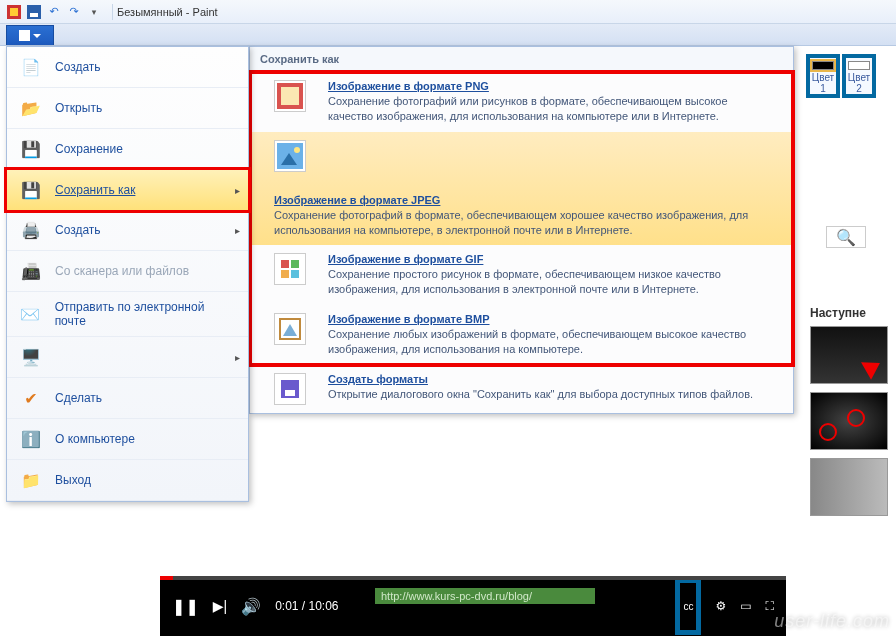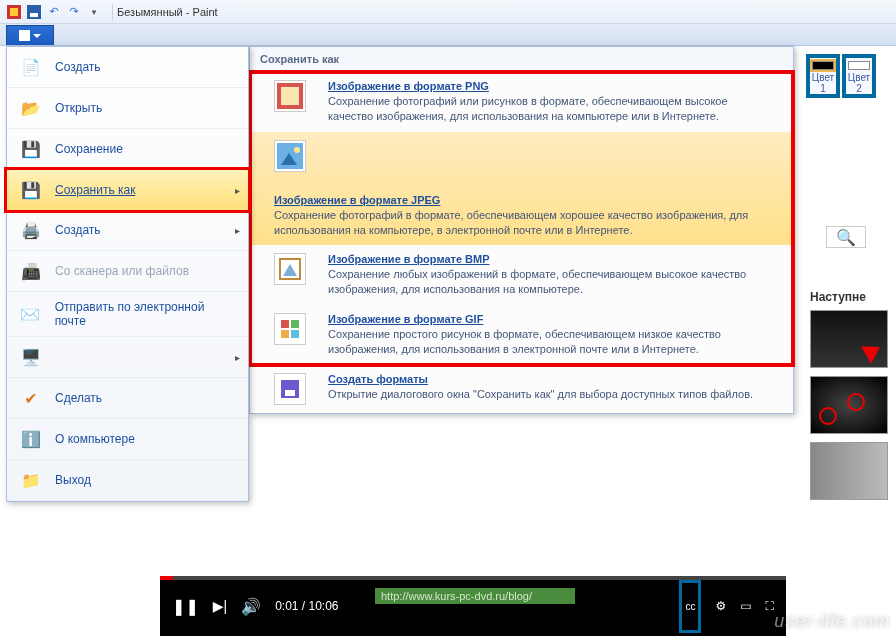--- a/index.html
+++ b/index.html
@@ -31,31 +31,31 @@
 
 .submenu { position:absolute; left:249px; top:46px; width:545px; background:#fcfcfd; border:1px solid #a9bfdf; box-shadow:2px 2px 6px rgba(0,0,0,.25); z-index:9; }
 .sub-hdr { padding:6px 10px; font-size:11px; font-weight:bold; color:#5a6b85; border-bottom:1px solid #e0e6ef; background:#f5f8fc; }
 .sub-item { display:flex; gap:22px; padding:8px 24px; font-size:11px; }
 .sub-item .icn { width:32px; height:32px; flex:none; border:1px solid #ccc; display:flex; align-items:center; justify-content:center; font-size:10px; background:#fff; }
 .sub-item .ttl { color:#1e4f9e; font-weight:bold; text-decoration:underline; margin-bottom:2px; }
 .sub-item .desc { color:#425678; line-height:1.35; }
 .sub-item.highlight { background:linear-gradient(#ffecc0,#ffe08a);flex-direction:column; }
 .red-outline { outline:4px solid #e00; outline-offset:-2px; }
 
-.right-col { position:absolute; right:4px; top:290px; width:82px; font-size:11px; color:#333; }
+.right-col { position:absolute; right:4px; top:306px; width:82px; font-size:11px; color:#333; }
 .right-col h4 { font-size:12px; font-weight:bold; margin-bottom:6px; }
 .thumb { width:78px; height:58px; background:#222; margin-bottom:8px; border:1px solid #999; position:relative; overflow:hidden; }
 .thumb .kbd { position:absolute; inset:0; background:linear-gradient(#111,#333); }
 .thumb .red-arrow { position:absolute; right:6px; bottom:6px; width:0; height:0; border-left:16px solid #e00; border-top:10px solid transparent; border-bottom:10px solid transparent; transform:rotate(-30deg); }
 .thumb .circ { position:absolute; width:18px; height:18px; border:2px solid #e00; border-radius:50%; }
 
 .video { position:absolute; left:160px; bottom:0; width:626px; height:60px; background:#000; display:flex; align-items:center; padding:0 12px; gap:14px; color:#fff; font-size:12px; }
 .video .pbar { position:absolute; left:0; top:0; right:0; height:4px; background:#444; }
 .video .pfill { height:100%; width:2%; background:#e00; }
-.video .url-ov { position:absolute; left:215px; top:12px; background:#4a8a3d; color:#cfe8c7; padding:2px 6px; font-size:11px; width:200px; overflow:hidden; }
+.video .url-ov { position:absolute; left:215px; top:12px; background:#4a8a3d; color:#cfe8c7; padding:2px 6px; font-size:11px; width:220px; overflow:hidden; }
 
 .watermark { position:absolute; right:6px; bottom:4px; font-size:18px; color:rgba(255,255,255,.5); font-style:italic; letter-spacing:1px; text-shadow:0 0 4px rgba(0,0,0,.3); }
 
 svg { display:block; }
 </style>
 </head>
 <body>
 
 <div class="titlebar">
   <div class="qat">
@@ -176,42 +176,42 @@
         </div>
       <div>
         <div class="ttl">Изображение в формате JPEG</div>
         <div class="desc">Сохранение фотографий в формате, обеспечивающем хорошее качество изображения, для использования на компьютере, в электронной почте или в Интернете.</div>
       </div>
     </div>
     <div class="sub-item">
       <div class="icn">
           <svg width="26" height="26">
             <rect width="26" height="26" fill="#fff"></rect>
-            <rect x="3" y="3" width="20" height="20" fill="none" stroke="#c08a3d" stroke-width="2"></rect>
-            <polygon points="6,20 13,8 20,20" fill="#7aaed6"></polygon>
-          </svg>
-        </div>
-      <div>
-        <div class="ttl">Изображение в формате BMP</div>
-        <div class="desc">Сохранение любых изображений в формате, обеспечивающем высокое качество изображения, для использования на компьютере.</div>
-      </div>
-    </div>
-    <div class="sub-item">
-      <div class="icn">
-          <svg width="26" height="26">
-            <rect width="26" height="26" fill="#fff"></rect>
             <rect x="4" y="4" width="8" height="8" fill="#d9534f"></rect>
             <rect x="14" y="4" width="8" height="8" fill="#5cb85c"></rect>
             <rect x="4" y="14" width="8" height="8" fill="#f0ad4e"></rect>
             <rect x="14" y="14" width="8" height="8" fill="#5bc0de"></rect>
           </svg>
         </div>
       <div>
         <div class="ttl">Изображение в формате GIF</div>
         <div class="desc">Сохранение простого рисунок в формате, обеспечивающем низкое качество изображения, для использования в электронной почте или в Интернете.</div>
+      </div>
+    </div>
+    <div class="sub-item">
+      <div class="icn">
+          <svg width="26" height="26">
+            <rect width="26" height="26" fill="#fff"></rect>
+            <rect x="3" y="3" width="20" height="20" fill="none" stroke="#c08a3d" stroke-width="2"></rect>
+            <polygon points="6,20 13,8 20,20" fill="#7aaed6"></polygon>
+          </svg>
+        </div>
+      <div>
+        <div class="ttl">Изображение в формате BMP</div>
+        <div class="desc">Сохранение любых изображений в формате, обеспечивающем высокое качество изображения, для использования на компьютере.</div>
       </div>
     </div>
   </div>
 
   <div class="sub-item">
     <div class="icn">
         <svg width="26" height="26">
           <rect width="26" height="26" fill="#fff"></rect>
           <rect x="4" y="4" width="18" height="18" fill="#6a5acd"></rect>
           <rect x="8" y="14" width="10" height="6" fill="#fff"></rect>
@@ -243,19 +243,19 @@
 <div class="video">
   <div class="pbar">
       <div class="pfill"></div>
     </div>
   <span style="font-size:16px">❚❚</span>
   <span style="font-size:14px">▶|</span>
   <span style="font-size:16px">🔊</span>
   <span>0:01 / 10:06</span>
   <div class="url-ov">http://www.kurs-pc-dvd.ru/blog/</div>
   <div style="flex:1"></div>
-  <span style="border:3px solid #0369a1;padding:18px 3px;font-size:10px">cc</span>
+  <span style="border:5px solid #0369a1;padding:18px 3px;font-size:10px">cc</span>
   <span>⚙</span>
   <span>▭</span>
   <span>⛶</span>
 </div>
 
 <div class="watermark">user-life.com</div>
 
 </body></html>

